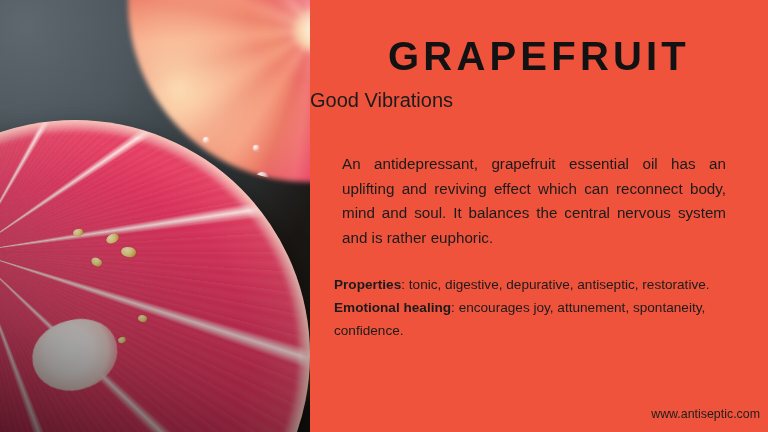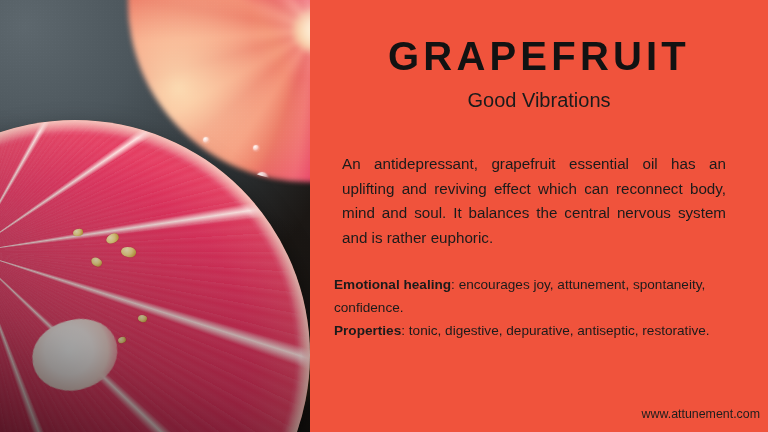--- a/index.html
+++ b/index.html
@@ -225,21 +225,20 @@
     font-size: 40px;
     font-weight: 700;
     letter-spacing: 4.2px;
     line-height: 1;
     color: #121212;
   }
   .subtitle {
     position: absolute;
     left: 0; top: 90px;
     width: 458px;
-    text-align: center;
     font-size: 20px;
     font-weight: 400;
     line-height: 1;
     color: #1b1b1b;
   }
   .body-block {
     position: absolute;
     left: 24px;
     top: 144px;
     width: 400px;
@@ -310,20 +309,20 @@
   <div class="content">
 
     <div class="title">GRAPEFRUIT</div>
 
     <div class="subtitle">Good Vibrations</div>
 
     <div class="body-block">
       <p class="intro">An antidepressant, grapefruit essential oil has an uplifting and reviving effect which can reconnect body, mind and soul. It balances the central nervous system and is rather euphoric.</p>
 
       <div class="facts" id="facts-list">
+          <span class="row"><span class="lead">Properties</span><span>: tonic, digestive, depurative, antiseptic, restorative.</span></span>
           <span class="row"><span class="lead">Emotional healing</span><span>: encourages joy, attunement, spontaneity, confidence.</span></span>
-          <span class="row"><span class="lead">Properties</span><span>: tonic, digestive, depurative, antiseptic, restorative.</span></span>
         </div>
     </div>
 
-    <div class="footer">www.attunement.com</div>
+    <div class="footer">www.antiseptic.com</div>
   </div>
 </div>
 
 </body></html>

